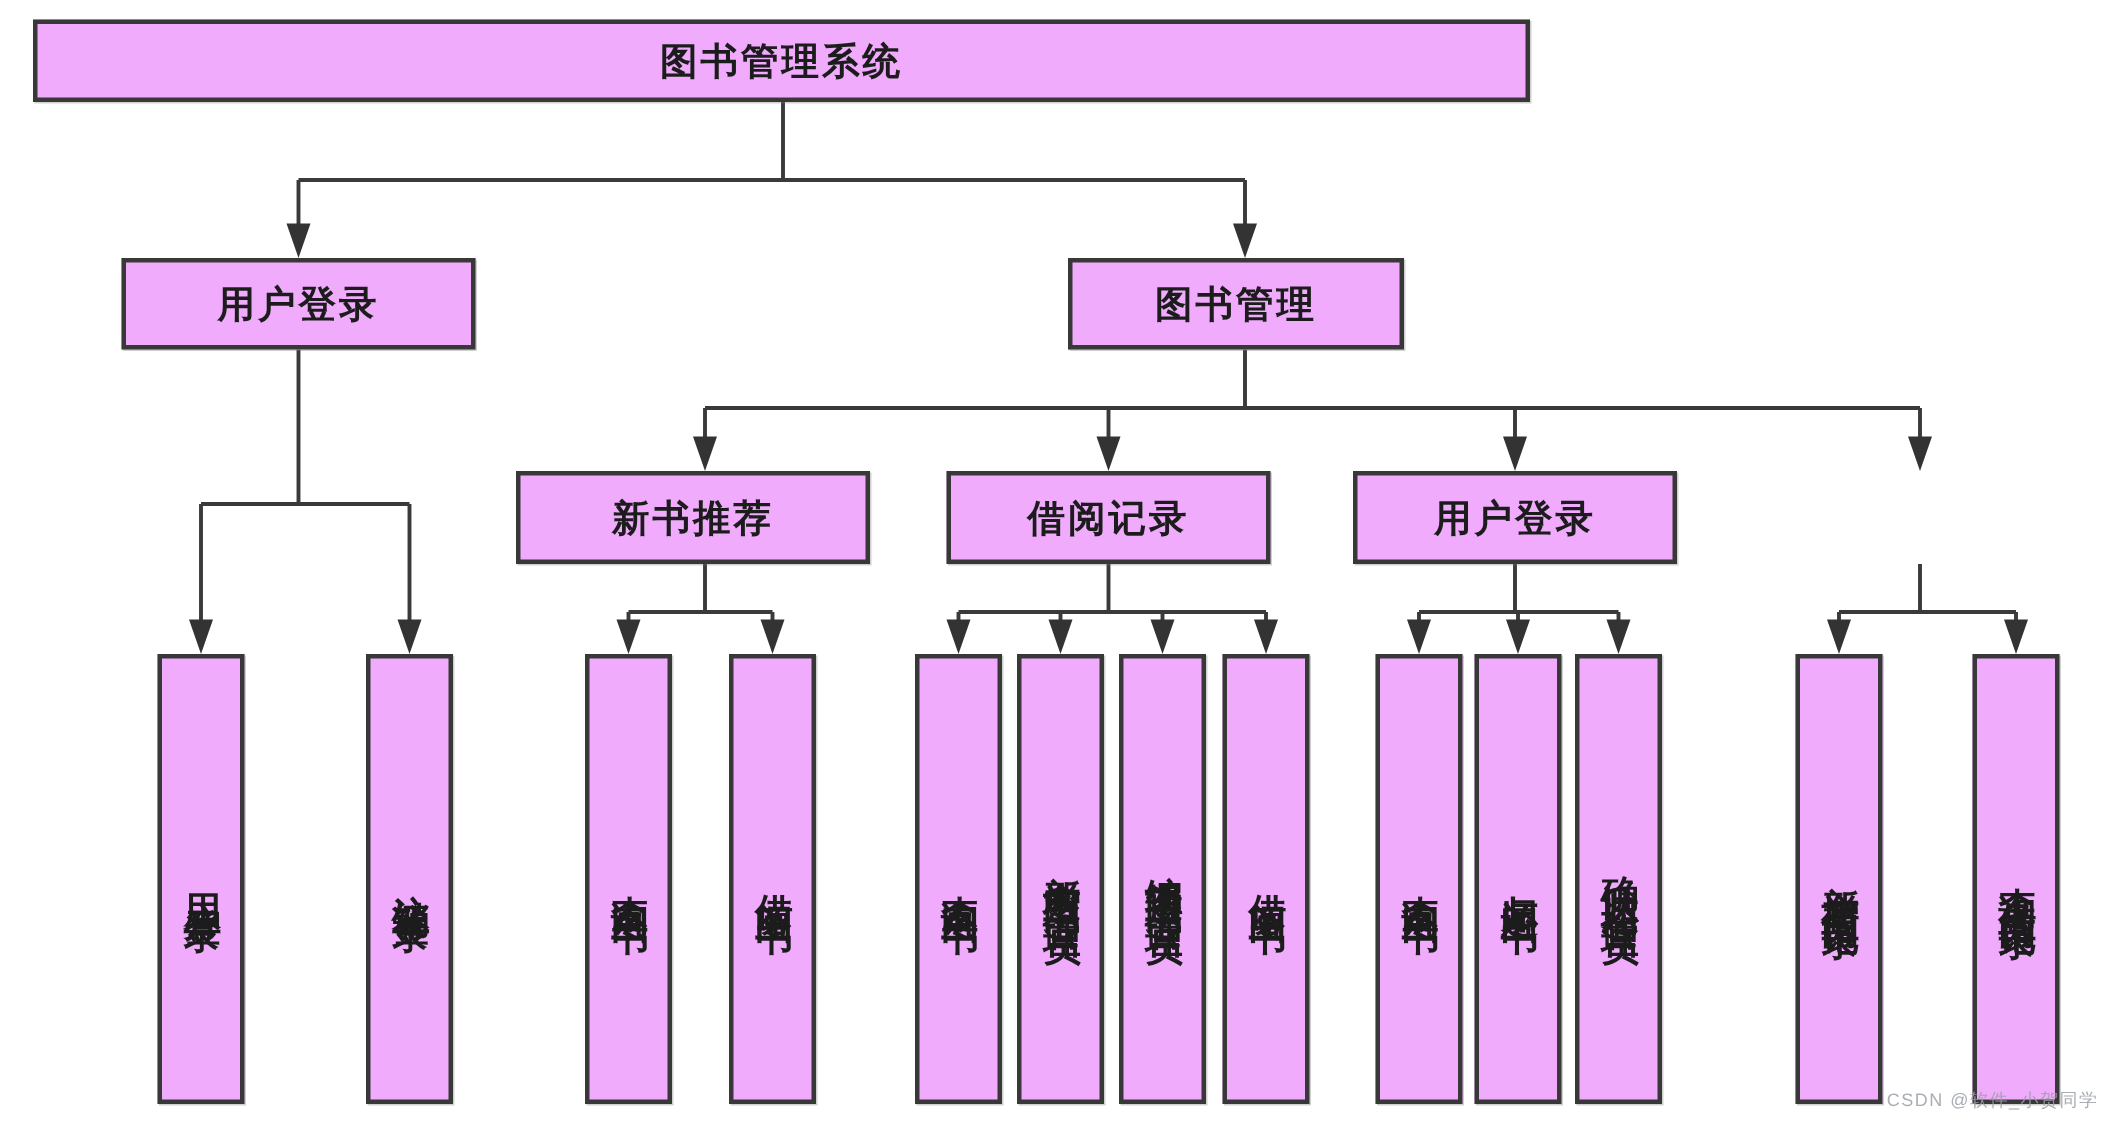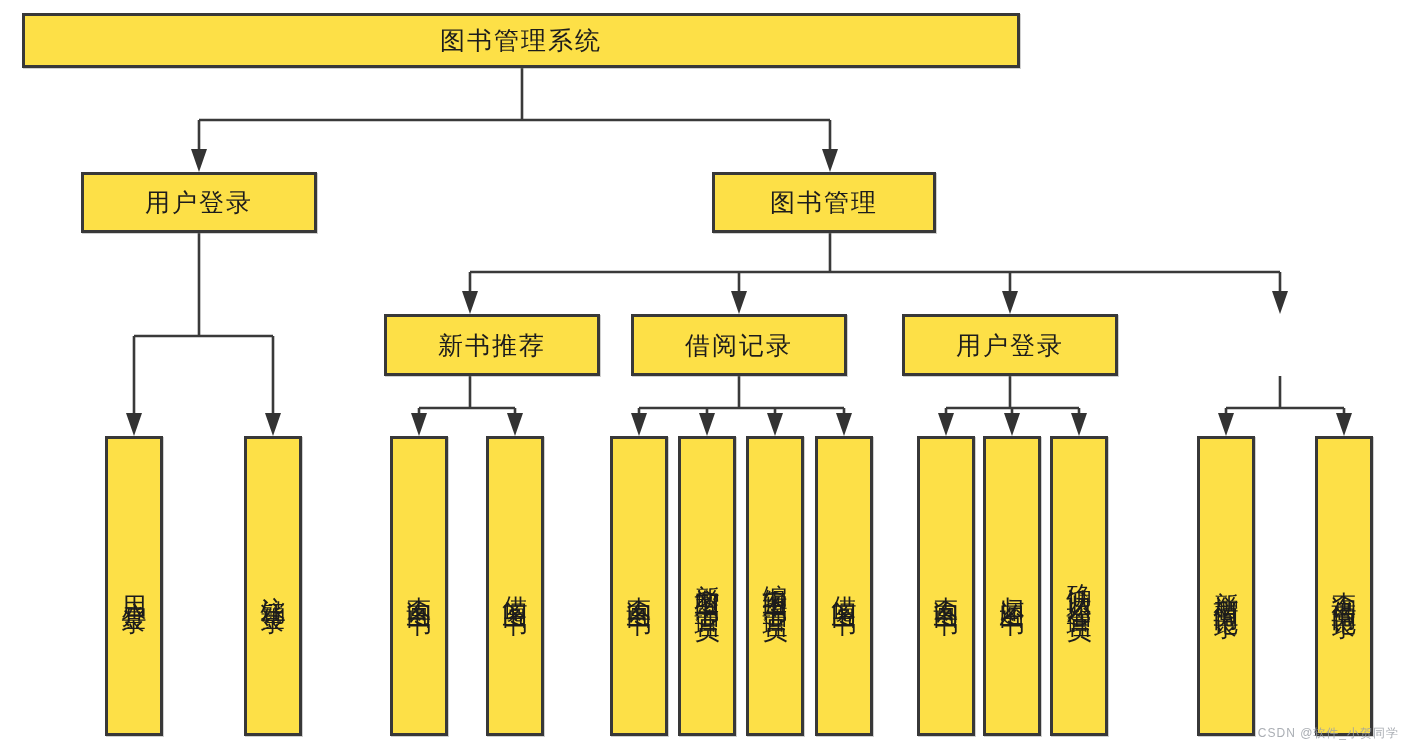--- a/index.html
+++ b/index.html
@@ -15,29 +15,30 @@
   .wires {
     position: absolute;
     left: 0; top: 0;
     width: 1405px; height: 747px;
     pointer-events: none;
   }
   .node {
     position: absolute;
     box-sizing: border-box;
     border: 3px solid #383838;
-    background: #fde047;
+    background: #f0abfc;
     display: flex;
     align-items: center;
     justify-content: center;
     color: #1c1c1c;
     font-size: 25px;
     letter-spacing: 2px;
     white-space: nowrap;
     box-shadow: 1px 1px 0 rgba(120,120,120,.35);
+    font-weight: bold;
   }
   .leaf {
     width: 58px;
     top: 436px;
     height: 300px;
   }
   .leaf .vtext {
     writing-mode: vertical-rl;
     text-orientation: mixed;
     letter-spacing: 5px;
@@ -111,21 +112,21 @@
     <span>图书管理系统</span>
   </div>
 
   <div class="node" style="left:81px; top:172px; width:236px; height:61px;">
     <span>用户登录</span>
   </div>
   <div class="node" style="left:712px; top:172px; width:224px; height:61px;">
     <span>图书管理</span>
   </div>
 
-  <div class="node" style="left:384px; top:314px; width:216px; height:62px;">
+  <div class="node" style="left:344px; top:314px; width:236px; height:62px;">
     <span>新书推荐</span>
   </div>
   <div class="node" style="left:631px; top:314px; width:216px; height:62px;">
     <span>借阅记录</span>
   </div>
   <div class="node" style="left:902px; top:314px; width:216px; height:62px;">
     <span>用户登录</span>
   </div>
 
   <div class="node leaf" style="left:105px;">

